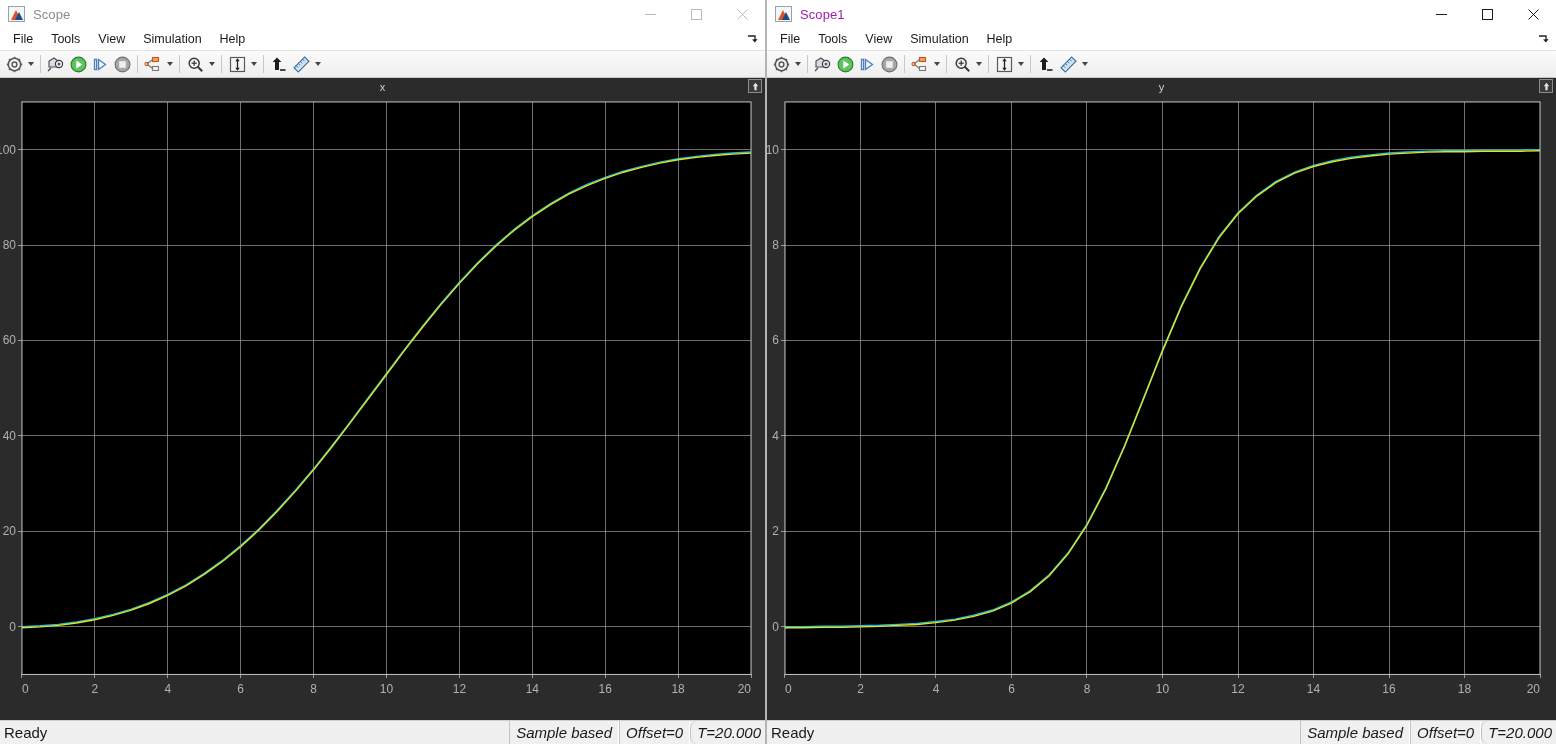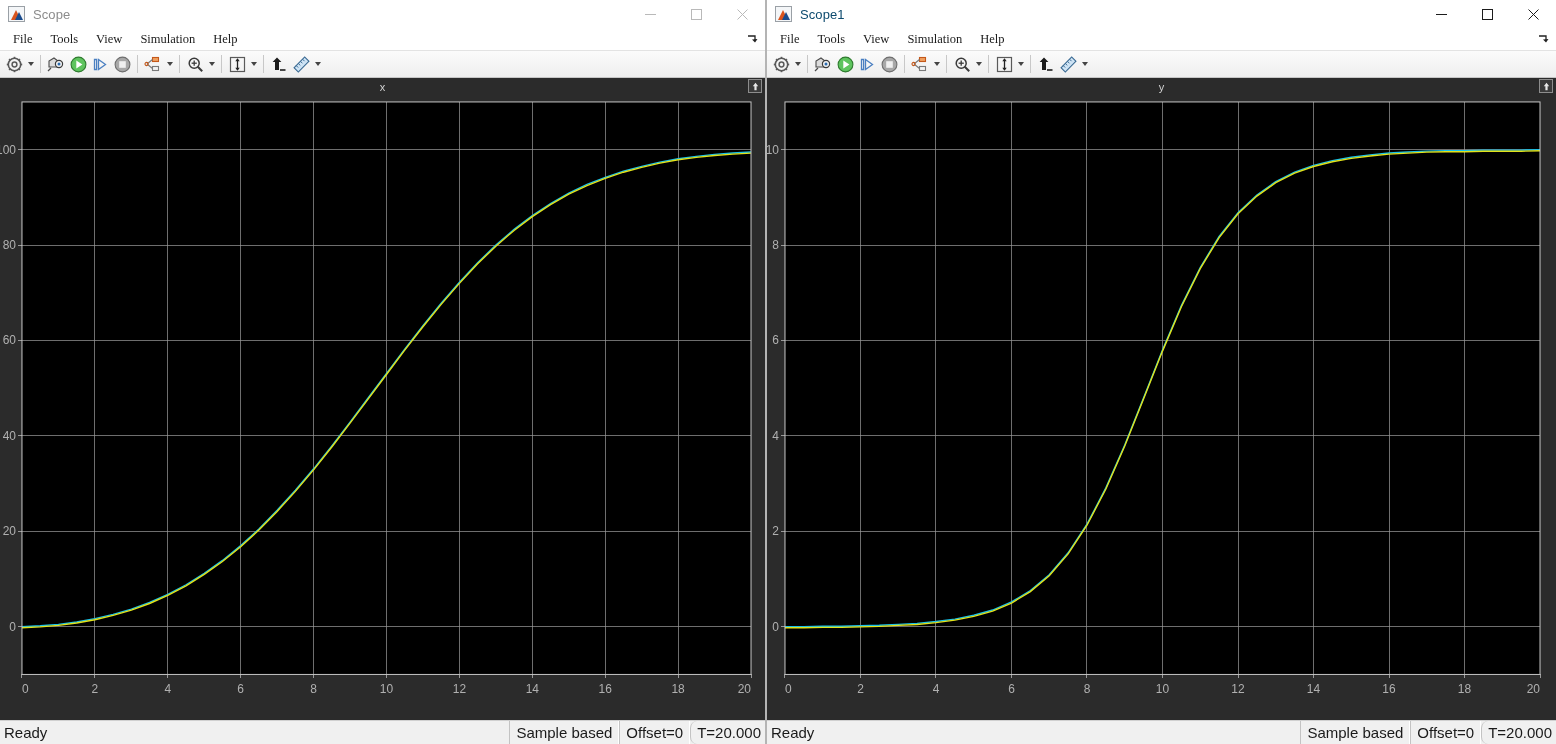--- a/index.html
+++ b/index.html
@@ -62,21 +62,21 @@
     position: absolute;
     right: 1px; bottom: 1px;
     width: 0; height: 0;
     border-left: 4px solid transparent;
     border-right: 4px solid transparent;
     border-bottom: 8px solid #1a4b8c;
   }
   .title-text {
     margin-left: 8px;
     font-size: 13px;
-    color: #0c4a6e;
+    color: #a21caf;
     letter-spacing: .1px;
   }
   .window.left .title-text { color: #8c8c8c; }
   .win-ctrls {
     position: absolute;
     right: 0; top: 0;
     height: 28px;
     display: flex;
   }
   .win-btn {
@@ -97,21 +97,20 @@
     background: #ffffff;
     padding-left: 4px;
     position: relative;
     border-bottom: 1px solid #e3e3e3;
   }
   .menu-item {
     font-size: 12.5px;
     color: #1a1a1a;
     padding: 2px 9px;
     white-space: nowrap;
-    font-family: Liberation Serif, serif;
   }
   .menu-overflow {
     position: absolute;
     right: 6px; top: 4px;
     width: 14px; height: 14px;
   }
 
   
   .toolbar {
     height: 26px;
@@ -193,20 +192,21 @@
     flex: 1 1 auto;
     display: flex; align-items: center;
     padding-left: 4px;
   }
   .status-cell {
     display: flex; align-items: center;
     padding: 0 6px;
     border-left: 1px solid #c3c3c3;
     border-right: 1px solid #ffffff;
     white-space: nowrap;
+    font-style: italic;
   }
   .status-cell.last { border-right: none; padding-right: 4px; border-radius: 7px; }
 </style>
 </head>
 <body>
 
 <div class="desktop">
 
   <div class="window left">
 

